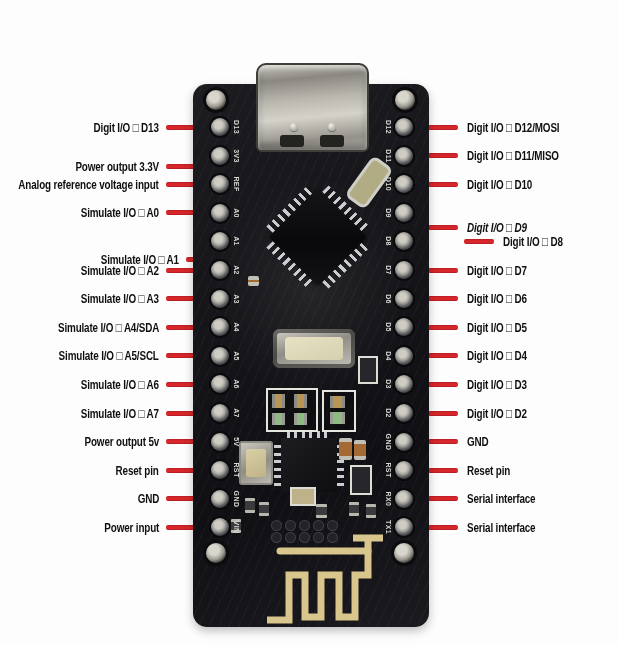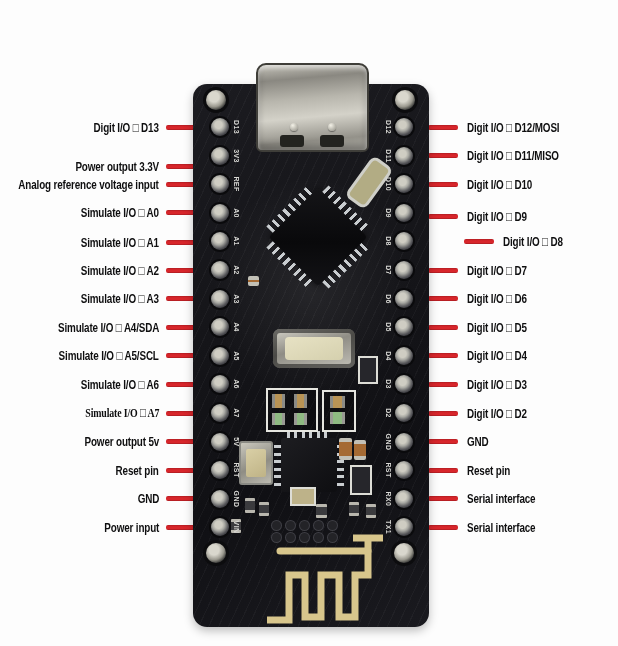--- a/index.html
+++ b/index.html
@@ -100,21 +100,21 @@
         <span class="lead-line"></span>
       </div>
       <div class="pin-row left" style="top: 175.2px;">
         <span class="pin-label">Analog reference voltage input</span>
         <span class="lead-line"></span>
       </div>
       <div class="pin-row left" style="top: 203.8px;">
         <span class="pin-label">Simulate I/O □ A0</span>
         <span class="lead-line"></span>
       </div>
-      <div class="pin-row left" style="top: 233px;">
+      <div class="pin-row left" style="top: 250px; padding-left: 20px;">
         <span class="pin-label">Simulate I/O □ A1</span>
         <span class="lead-line"></span>
       </div>
       <div class="pin-row left" style="top: 261px;">
         <span class="pin-label">Simulate I/O □ A2</span>
         <span class="lead-line"></span>
       </div>
       <div class="pin-row left" style="top: 289.6px;">
         <span class="pin-label">Simulate I/O □ A3</span>
         <span class="lead-line"></span>
@@ -124,21 +124,21 @@
         <span class="lead-line"></span>
       </div>
       <div class="pin-row left" style="top: 346.8px;">
         <span class="pin-label">Simulate I/O □ A5/SCL</span>
         <span class="lead-line"></span>
       </div>
       <div class="pin-row left" style="top: 375.4px;">
         <span class="pin-label">Simulate I/O □ A6</span>
         <span class="lead-line"></span>
       </div>
-      <div class="pin-row left" style="top: 404px; font-family: Liberation Serif, serif;">
+      <div class="pin-row left" style="top: 404px;">
         <span class="pin-label">Simulate I/O □ A7</span>
         <span class="lead-line"></span>
       </div>
       <div class="pin-row left" style="top: 432.6px;">
         <span class="pin-label">Power output 5v</span>
         <span class="lead-line"></span>
       </div>
       <div class="pin-row left" style="top: 461.2px;">
         <span class="pin-label">Reset pin</span>
         <span class="lead-line"></span>
@@ -158,21 +158,21 @@
         <span class="pin-label">Digit I/O □ D12/MOSI</span>
       </div>
       <div class="pin-row right" style="top: 146.6px;">
         <span class="lead-line"></span>
         <span class="pin-label">Digit I/O □ D11/MISO</span>
       </div>
       <div class="pin-row right" style="top: 175.2px;">
         <span class="lead-line"></span>
         <span class="pin-label">Digit I/O □ D10</span>
       </div>
-      <div class="pin-row right" style="top: 207px;">
+      <div class="pin-row right" style="top: 218px; font-style: italic;">
         <span class="lead-line"></span>
         <span class="pin-label">Digit I/O □ D9</span>
       </div>
       <div class="pin-row right" style="top: 232.4px; justify-content: center;">
         <span class="lead-line"></span>
         <span class="pin-label">Digit I/O □ D8</span>
       </div>
       <div class="pin-row right" style="top: 261px;">
         <span class="lead-line"></span>
         <span class="pin-label">Digit I/O □ D7</span>

